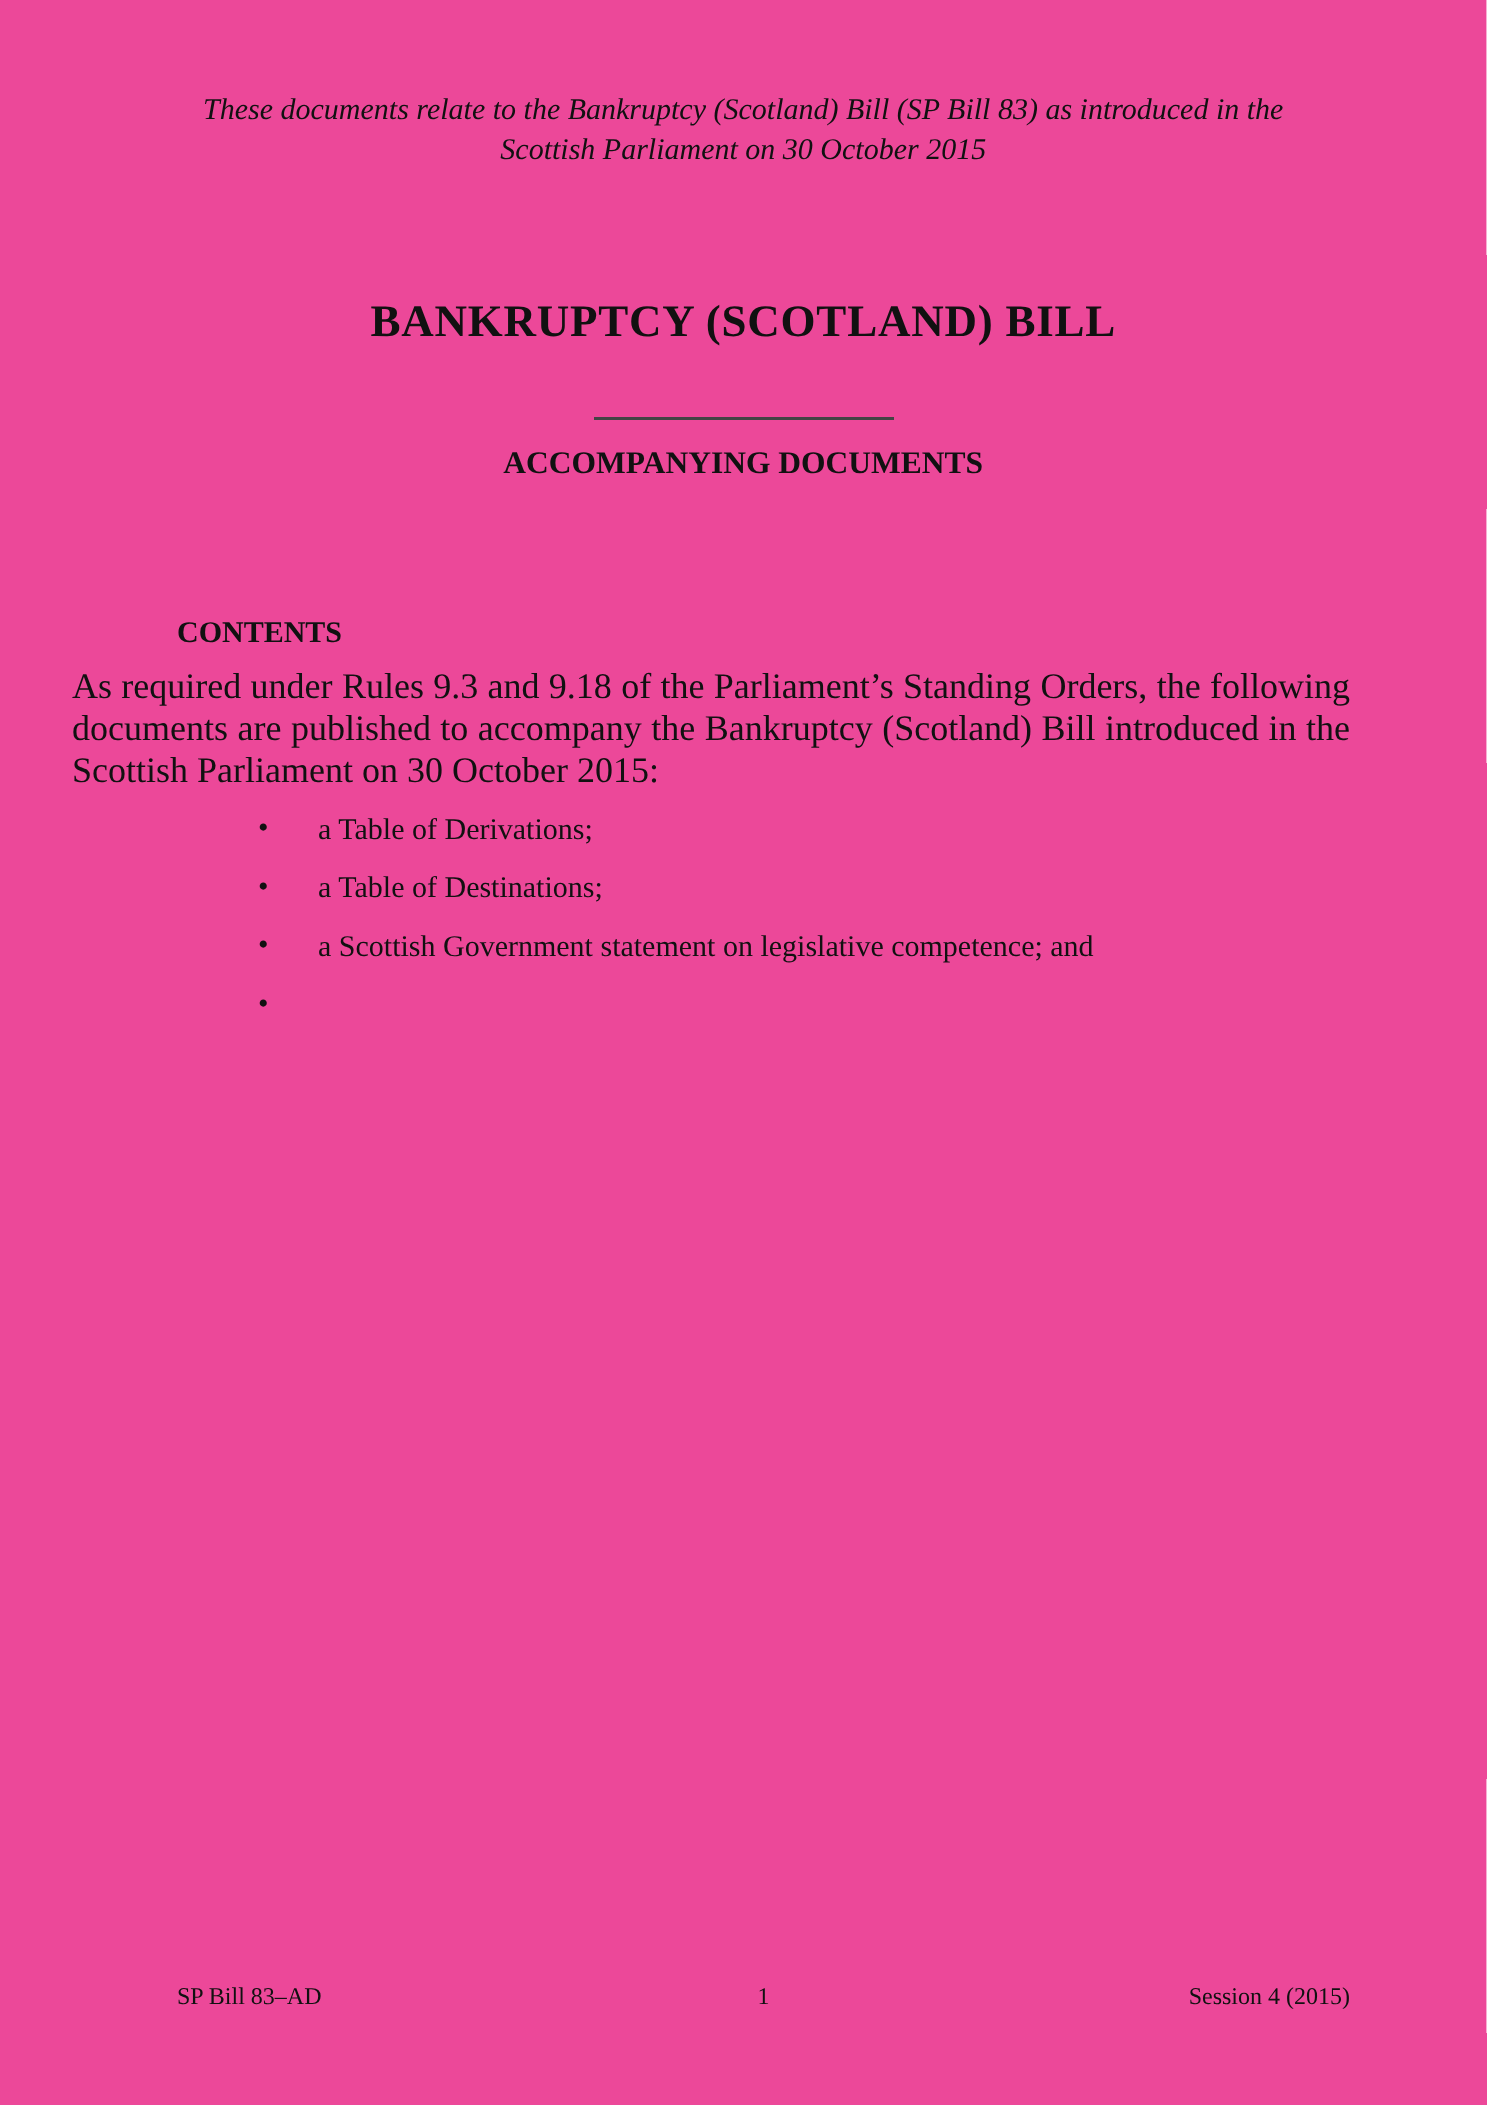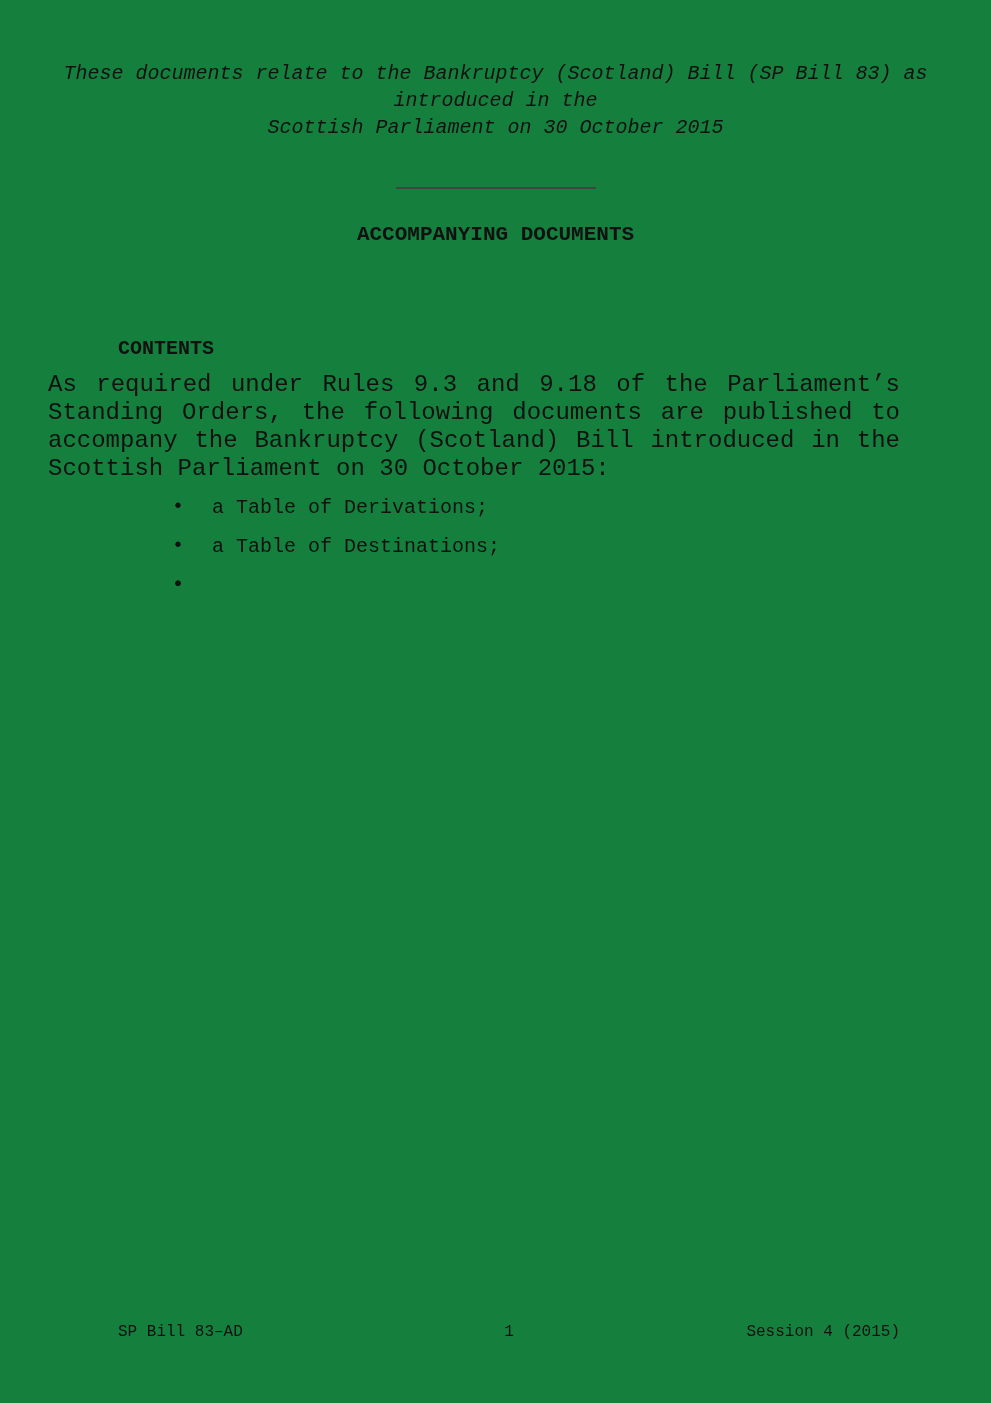--- a/index.html
+++ b/index.html
@@ -4,23 +4,23 @@
 <style>
   html, body {
     margin: 0;
     padding: 0;
     background: #ffffff;
   }
   .page {
     position: relative;
     width: 991px;
     height: 1403px;
-    background: #15803d;
+    background: #ec4899;
     color: #111111;
-    font-family: Liberation Mono, monospace;
+    font-family: Liberation Serif, serif;
     overflow: hidden;
     margin: 0 auto;
   }
   .header-note {
     padding-top: 60px;
     text-align: center;
     font-style: italic;
     font-size: 20px;
     line-height: 27px;
   }
@@ -33,21 +33,21 @@
     letter-spacing: 0.5px;
   }
   .divider {
     width: 200px;
     margin: 46px auto 0 auto;
     border: none;
     border-top: 2px solid #444444;
     height: 0;
   }
   .doc-subtitle {
-    margin-top: 34px;
+    margin-top: 16px;
     text-align: center;
     font-weight: bold;
     font-size: 21px;
     line-height: 24px;
   }
   .contents-heading {
     margin: 88px 91px 0 118px;
     font-weight: bold;
     font-size: 20px;
     line-height: 28px;
@@ -102,40 +102,42 @@
 </head>
 <body>
 
 <div class="page">
 
   <div class="header-note">
     <div>These documents relate to the Bankruptcy (Scotland) Bill (SP Bill 83) as introduced in the</div>
     <div>Scottish Parliament on 30 October 2015</div>
   </div>
 
+  <div class="doc-title">BANKRUPTCY (SCOTLAND) BILL</div>
 
   <div class="divider"></div>
 
   <div class="doc-subtitle">ACCOMPANYING DOCUMENTS</div>
 
   <div class="contents-heading">CONTENTS</div>
 
   <p class="contents-intro">As required under Rules 9.3 and 9.18 of the Parliament’s Standing Orders, the following documents are published to accompany the Bankruptcy (Scotland) Bill introduced in the Scottish Parliament on 30 October 2015:</p>
 
   <div class="bullet-list">
     <div class="bullet-item">
       <span class="bullet-marker">•</span>
       <span>a Table of Derivations;</span>
     </div>
     <div class="bullet-item">
       <span class="bullet-marker">•</span>
       <span>a Table of Destinations;</span>
     </div>
     <div class="bullet-item">
       <span class="bullet-marker">•</span>
+      <span>a Scottish Government statement on legislative competence; and</span>
     </div>
     <div class="bullet-item">
       <span class="bullet-marker">•</span>
     </div>
   </div>
 
   <div class="footer">
     <span class="footer-left">SP Bill 83–AD</span>
     <span class="footer-center">1</span>
     <span class="footer-right">Session 4 (2015)</span>

